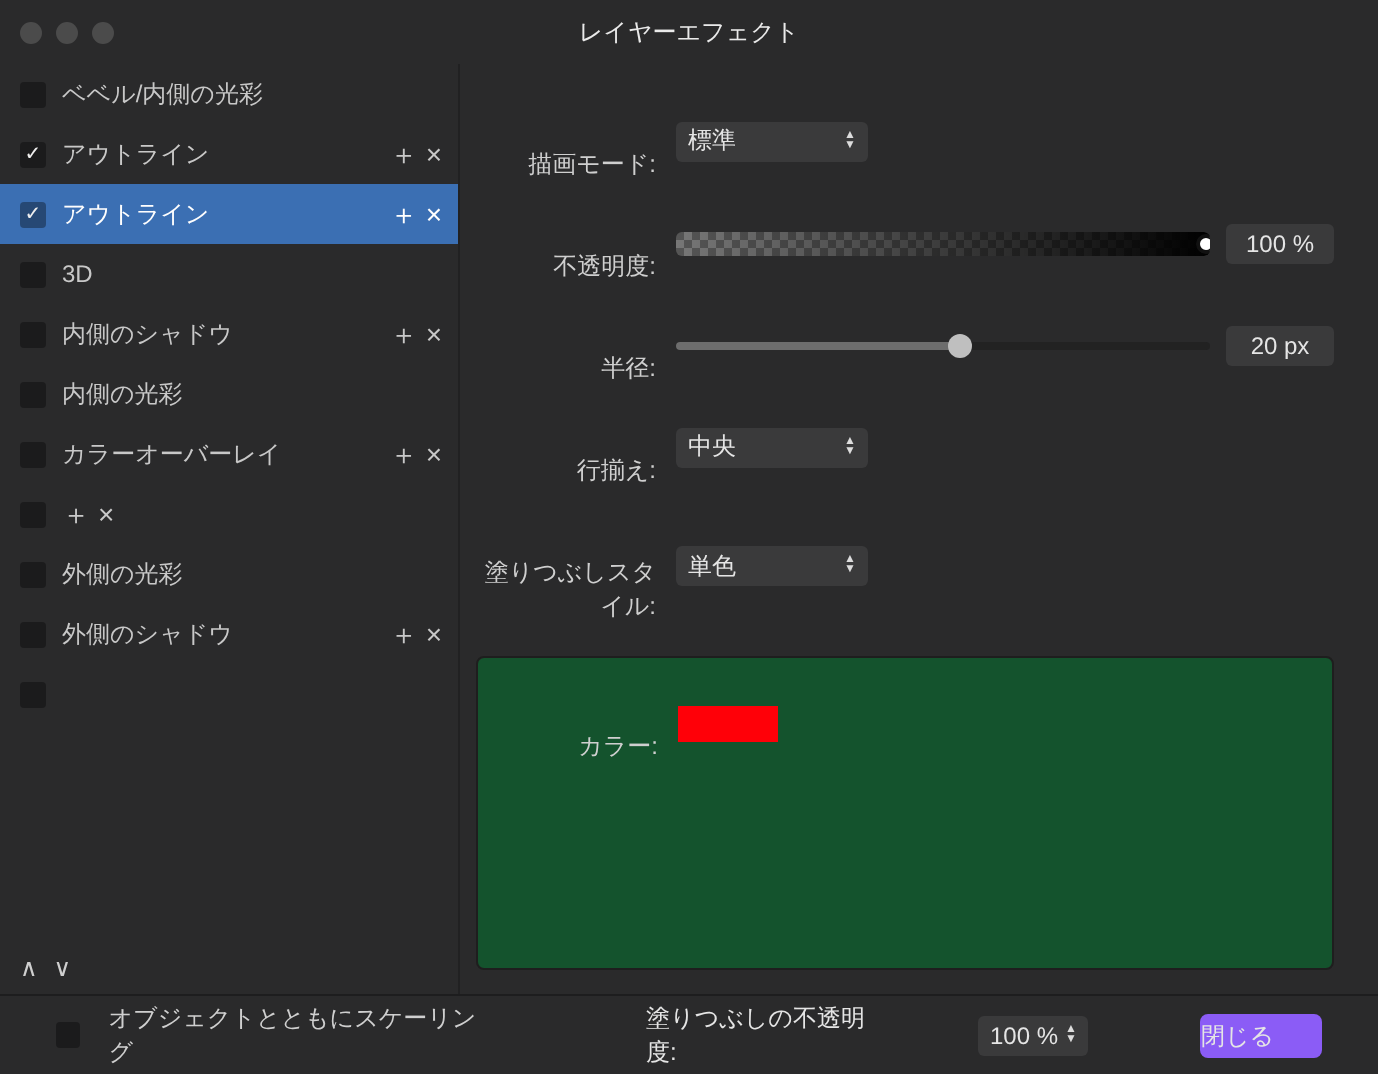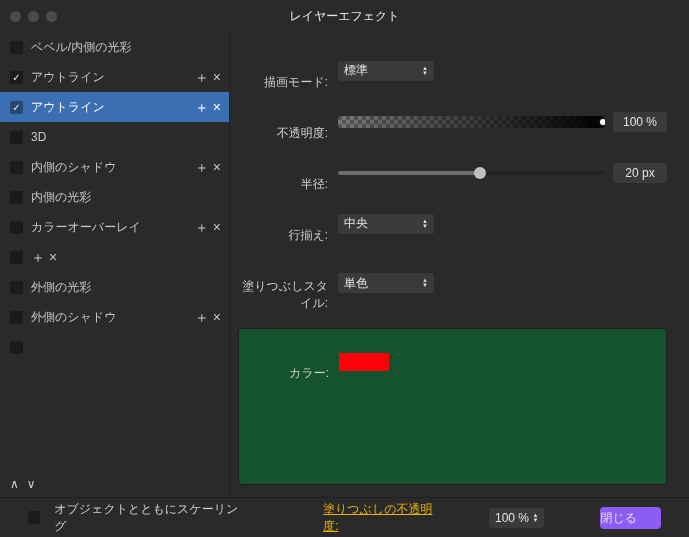--- a/index.html
+++ b/index.html
@@ -168,21 +168,21 @@
   .footer {
     position: absolute; left: 0; right: 0; bottom: 0;
     height: 40px;
     border-top: 1px solid rgba(0,0,0,0.3);
     display: flex; align-items: center;
     padding: 0 28px;
     gap: 42px;
   }
   .footer-left { display: flex; align-items: center; gap: 6px; }
   .footer-spacer { flex: 1; }
-  .footer-label { color: #eab308; margin-right: 6px; text-decoration: underline; }
+  .footer-label { color: #e5e5e5; margin-right: 6px; }
   .footer-select {
     width: 58px; height: 20px;
     background: #3a3a3b;
     border-radius: 3px;
     display: flex; align-items: center; justify-content: space-between;
     padding: 0 6px;
     color: #e5e5e5;
     margin-right: 14px;
   }
   .close-btn {

